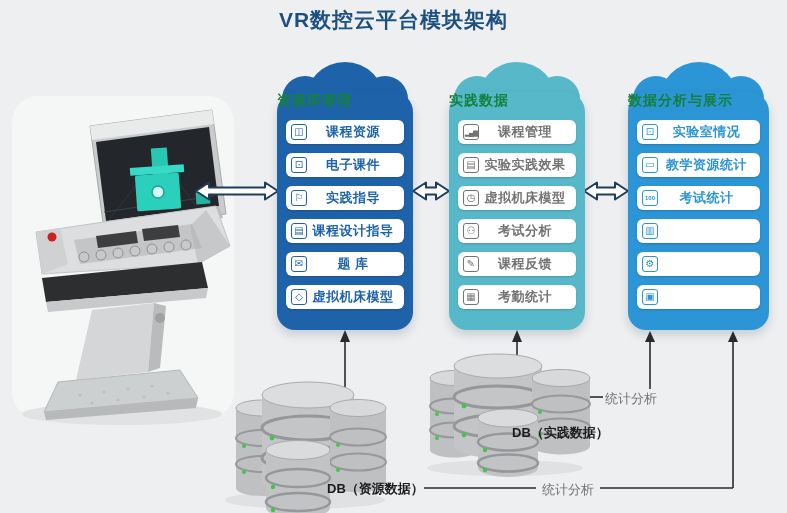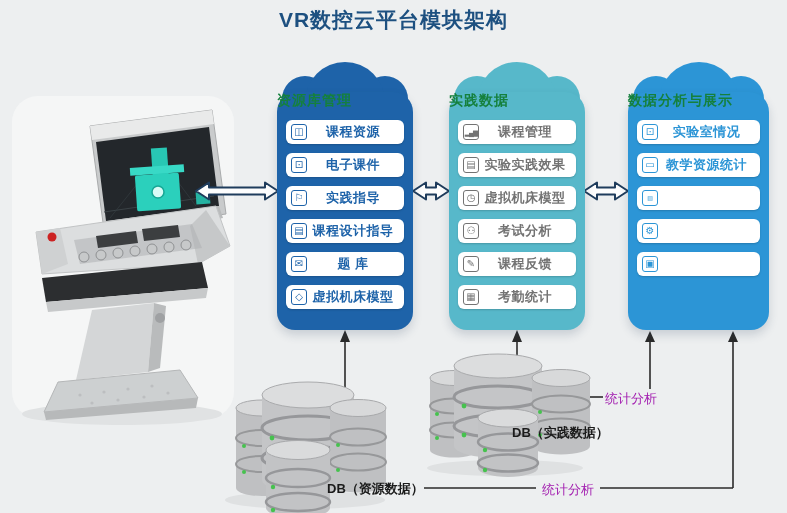--- a/index.html
+++ b/index.html
@@ -29,21 +29,21 @@
   .icn{flex:0 0 16px;height:16px;border:1.3px solid currentColor;border-radius:3px;
        display:flex;align-items:center;justify-content:center;font-size:10px;line-height:1;
        box-sizing:border-box;}
   .lbl{flex:1;text-align:center;font-size:13px;font-weight:bold;letter-spacing:.5px;white-space:nowrap;}
   .c1 .it{color:#1e63a9;}
   .c2 .it{color:#737373;}
   .c3 .it{color:#2c95d6;}
   .c2 .it:nth-of-type(1) .icn{font-size:7px;letter-spacing:-1px;}
   .c3 .it:nth-of-type(3) .icn{font-size:6px;font-weight:bold;letter-spacing:0;}
   
-  .flabel{position:absolute;font-size:13px;color:#a21caf;white-space:nowrap;}
+  .flabel{position:absolute;font-size:13px;color:#737373;white-space:nowrap;}
   .flabel.db{font-weight:bold;color:#1b1b1b;}
 </style>
 </head>
 <body>
 
 <div class="stage">
 
   <svg class="layer" width="787" height="513" viewBox="0 0 787 513">
 
     <g>
@@ -290,20 +290,24 @@
     <div class="body">
       <div class="it">
         <span class="icn">⊡</span>
         <span class="lbl">实验室情况</span>
       </div>
       <div class="it">
         <span class="icn">▭</span>
         <span class="lbl">教学资源统计</span>
       </div>
       <div class="it">
+        <span class="icn">100</span>
+        <span class="lbl">考试统计</span>
+      </div>
+      <div class="it">
         <span class="icn">▥</span>
       </div>
       <div class="it">
         <span class="icn">⚙</span>
       </div>
       <div class="it">
         <span class="icn">▣</span>
       </div>
     </div>
     <div class="hdr">数据分析与展示</div>

